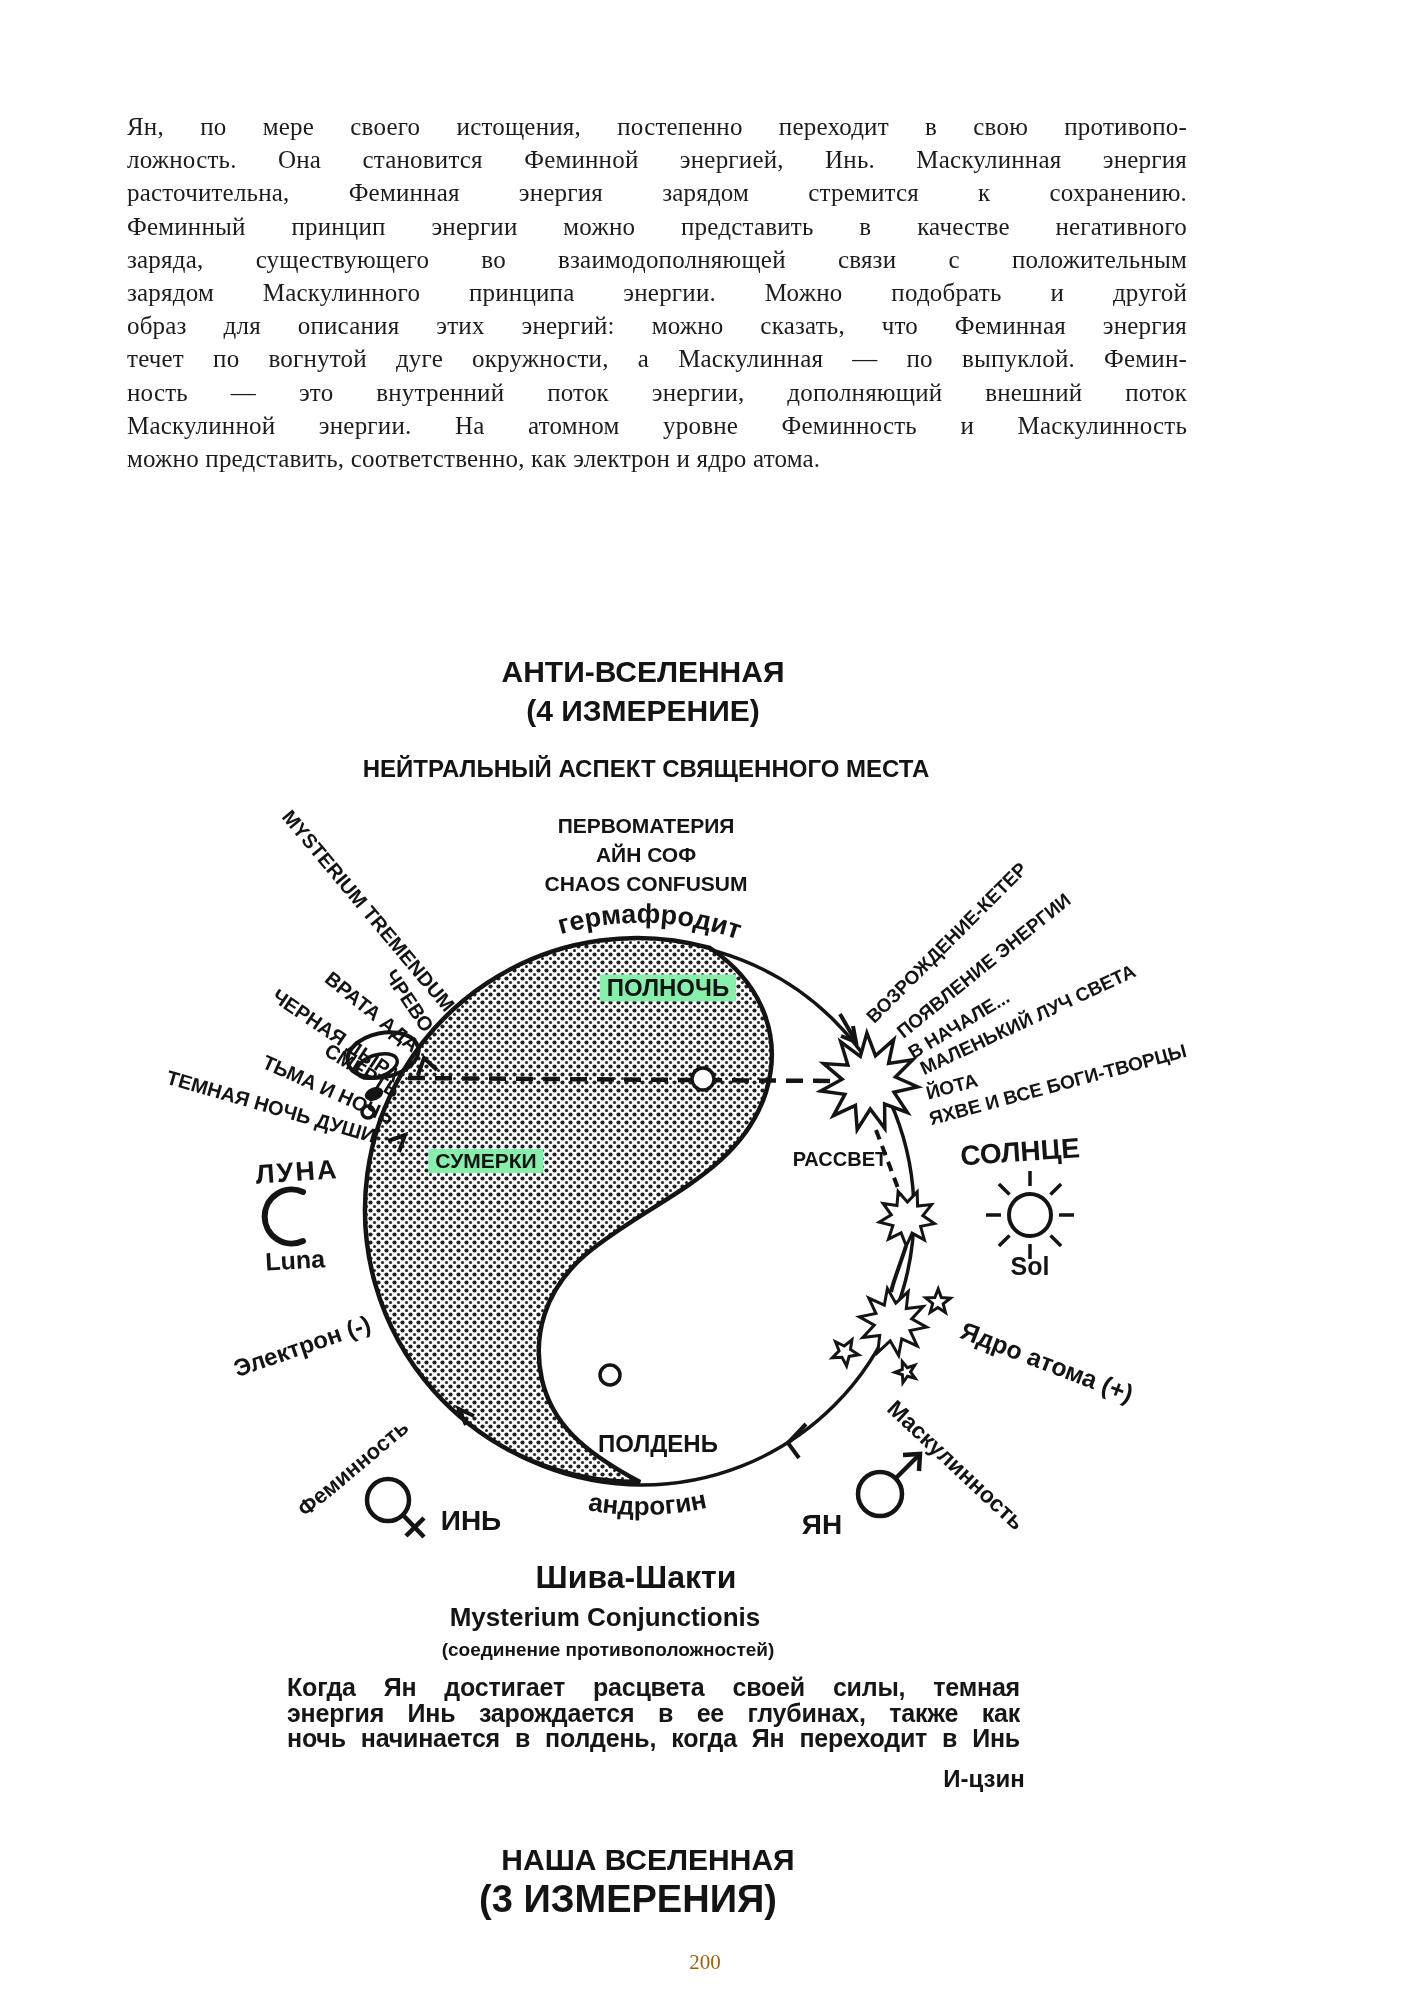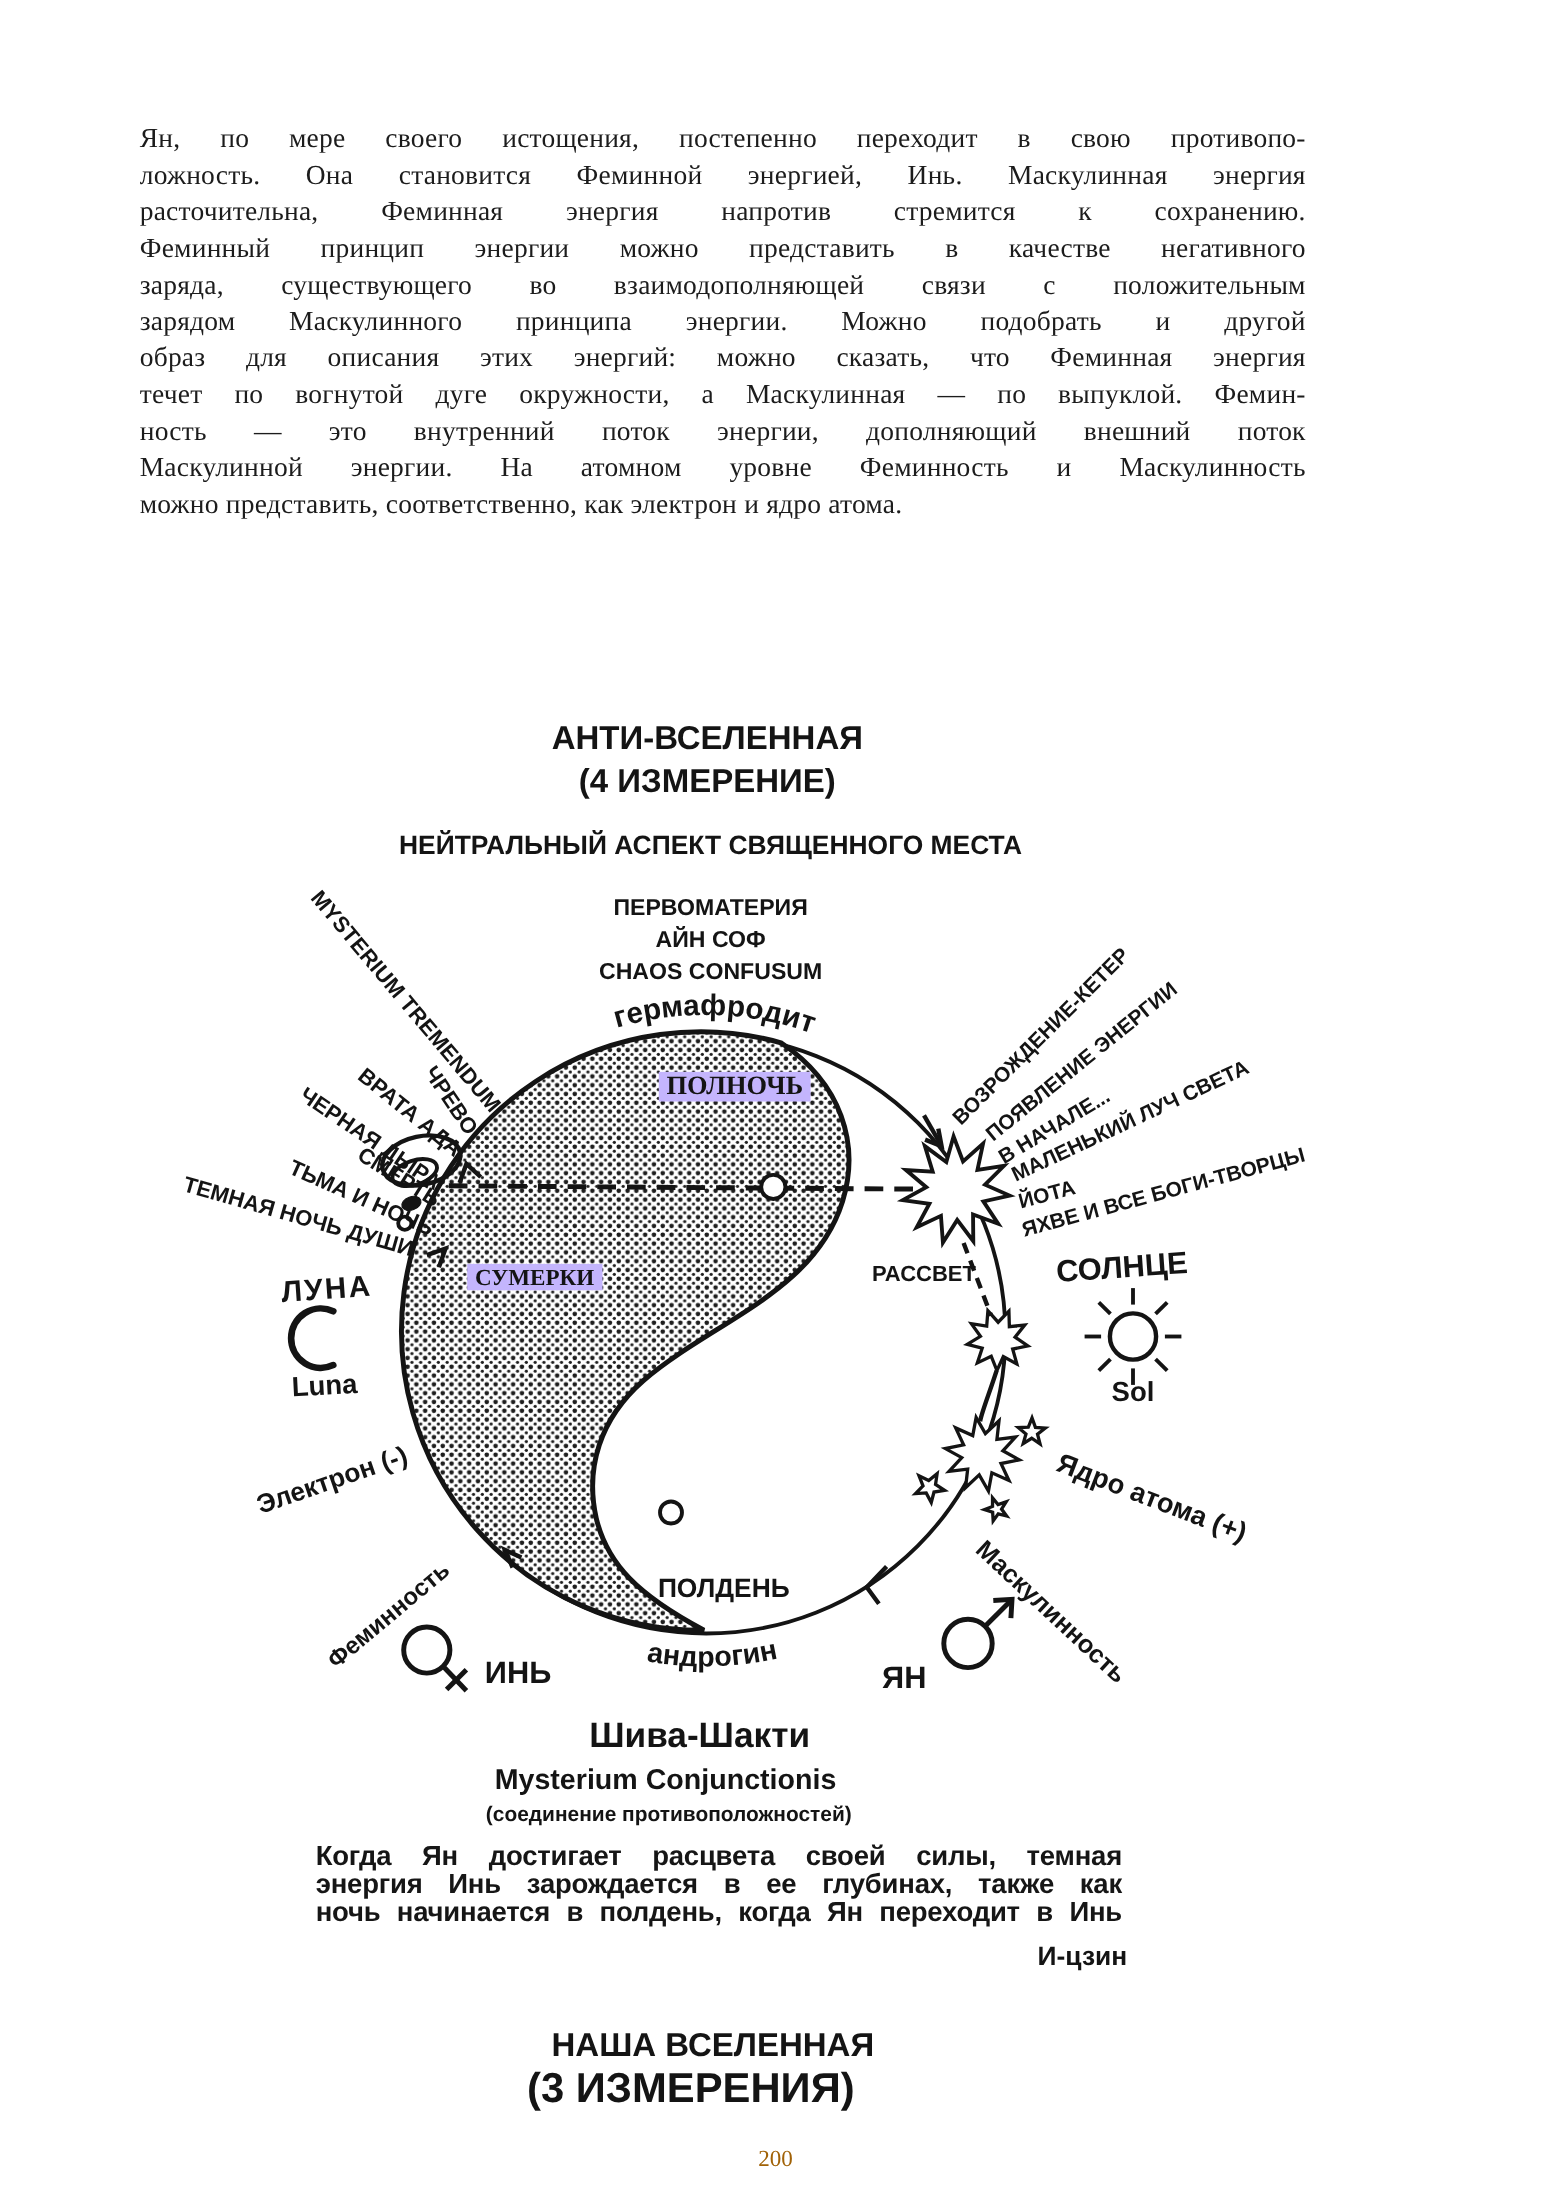--- a/index.html
+++ b/index.html
@@ -9,38 +9,38 @@
   
   #para{position:absolute;left:127px;top:110px;width:1060px;
         font-family:"Liberation Serif",serif;font-size:25px;line-height:33.2px;
         color:#1c1c1c;letter-spacing:0.2px;}
   .pline{white-space:normal;}
   .just{text-align:justify;text-align-last:justify;}
   
   .lbl{position:absolute;font-weight:bold;white-space:nowrap;color:#141414;
        transform:translate(-50%,-50%);line-height:1.05;}
   .ctr{text-align:left;}
-  .boxlbl{background:#c4b5fd;padding:1px 7px;font-family:Liberation Serif, serif;}
+  .boxlbl{background:#86efac;padding:1px 7px;}
   svg{position:absolute;left:0;top:0;}
   
   #caption{position:absolute;left:287px;top:1675px;width:733px;
            font-weight:bold;font-size:25px;line-height:25.5px;letter-spacing:-0.2px;}
   .capline{text-align:justify;text-align-last:justify;}
   #pageno{position:absolute;left:0;top:1950px;width:1410px;text-align:center;
           font-family:"Liberation Serif",serif;font-size:21px;color:#a16207;}
 </style>
 </head>
 <body>
 
 <div id="page">
 
   <div id="para">
     <div class="pline just">Ян, по мере своего истощения, постепенно переходит в свою противопо-</div>
     <div class="pline just">ложность. Она становится Феминной энергией, Инь. Маскулинная энергия</div>
-    <div class="pline just">расточительна, Феминная энергия напротив стремится к сохранению.</div>
+    <div class="pline just">расточительна, Феминная энергия зарядом стремится к сохранению.</div>
     <div class="pline just">Феминный принцип энергии можно представить в качестве негативного</div>
     <div class="pline just">заряда, существующего во взаимодополняющей связи с положительным</div>
     <div class="pline just">зарядом Маскулинного принципа энергии. Можно подобрать и другой</div>
     <div class="pline just">образ для описания этих энергий: можно сказать, что Феминная энергия</div>
     <div class="pline just">течет по вогнутой дуге окружности, а Маскулинная — по выпуклой. Фемин-</div>
     <div class="pline just">ность — это внутренний поток энергии, дополняющий внешний поток</div>
     <div class="pline just">Маскулинной энергии. На атомном уровне Феминность и Маскулинность</div>
     <div class="pline">можно представить, соответственно, как электрон и ядро атома.</div>
   </div>
 

